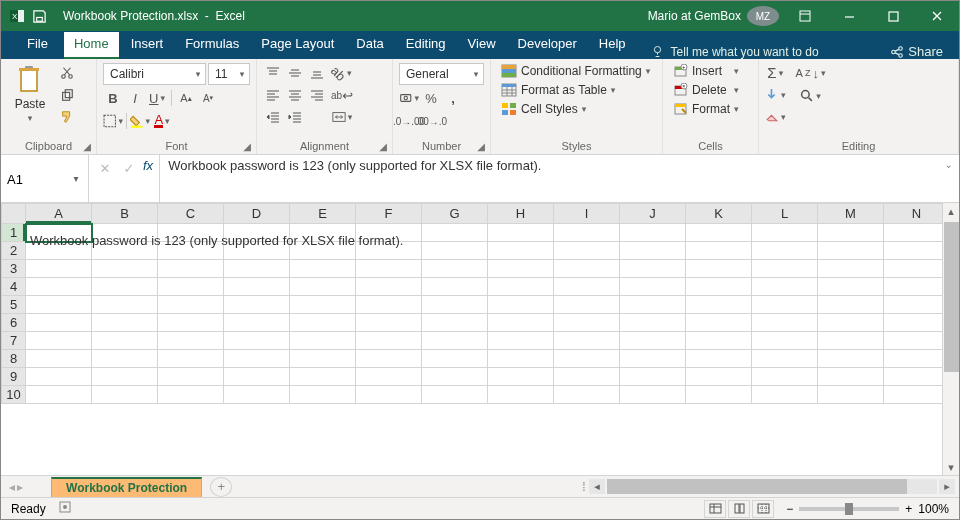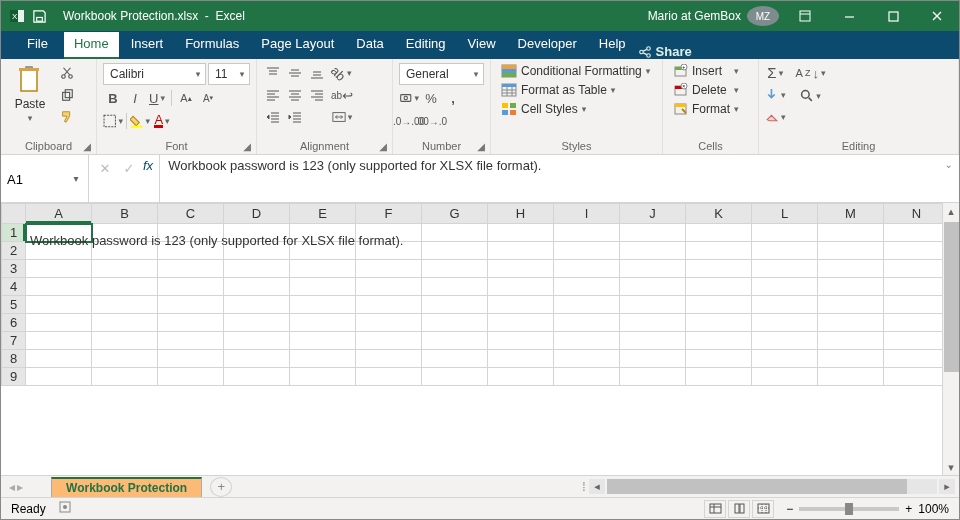--- a/index.html
+++ b/index.html
@@ -17,21 +17,21 @@
 .win-controls div { width: 44px; display: flex; align-items: center; justify-content: center; cursor: default; color: #fff; }
 .win-controls svg { stroke: #fff; }
 
 
 .menu-bar { height: 28px; background: #0c4a6e; color: #fff; display: flex; align-items: flex-end; font-size: 13px; padding: 0 16px; gap: 2px; }
 .menu-bar .tab { padding: 4px 10px 6px; cursor: default; border-bottom: 2px solid transparent; }
 .menu-bar .tab.active { background: #fff; color: #217346; border-bottom: 2px solid #217346; }
 .menu-bar .tab.file { margin-right: 4px; }
 .menu-bar .tell-me { display: flex; align-items: center; gap: 6px; color: #e0f0e8; flex: 1; padding-left: 12px; font-size: 12px; }
 .menu-bar .tell-me svg { width: 15px; height: 15px; }
-.menu-bar .share { color: #e0f0e8; display: flex; align-items: center; gap: 4px; font-weight: bold; }
+.menu-bar .share { color: #e0f0e8; display: flex; align-items: center; gap: 4px; }
 
 
 .ribbon { height: 96px; background: #f3f2f1; border-bottom: 1px solid #d4d4d4; display: flex; font-size: 12px; }
 .ribbon-group { display: flex; flex-direction: column; position: relative; border-right: 1px solid #e1e1e1; }
 .group-body { flex: 1; display: flex; padding: 4px 6px 0; align-items: flex-start; gap: 4px; }
 .group-label { text-align: center; font-size: 11px; color: #666; padding: 2px 0; position: relative; }
 .group-label .dialog-launcher { position: absolute; right: 4px; bottom: 3px; width: 10px; height: 10px; font-size: 10px; color: #777; }
 .vcol { display: flex; flex-direction: column; gap: 2px; align-items: center; }
 .vcol.big { width: 46px; justify-content: flex-start; }
 .vcol.big .big-icon { width: 28px; height: 30px; margin-top: 2px; display: flex; align-items: center; justify-content: center; }
@@ -157,20 +157,27 @@
     <div class="tab file">File</div>
     <div class="tab active">Home</div>
     <div class="tab">Insert</div>
     <div class="tab">Formulas</div>
     <div class="tab">Page Layout</div>
     <div class="tab">Data</div>
     <div class="tab">Editing</div>
     <div class="tab">View</div>
     <div class="tab">Developer</div>
     <div class="tab">Help</div>
+    <div class="tell-me">
+      <svg viewBox="0 0 24 24" fill="none" stroke="#e0f0e8" stroke-width="1.5">
+          <circle cx="12" cy="9" r="5"></circle>
+          <path d="M12 14v3M9 20h6"></path>
+        </svg>
+      <span>Tell me what you want to do</span>
+    </div>
     <div class="share">
       <svg width="14" height="14" viewBox="0 0 16 16" fill="none" stroke="#e0f0e8" stroke-width="1.3">
           <circle cx="4" cy="8" r="2"></circle>
           <circle cx="12" cy="4" r="2"></circle>
           <circle cx="12" cy="12" r="2"></circle>
           <path d="M6 7l4-2M6 9l4 2"></path>
         </svg>
       <span>Share</span>
     </div>
   </div>
@@ -674,20 +681,37 @@
             <td></td>
             <td></td>
             <td></td>
             <td></td>
             <td></td>
             <td></td>
             <td></td>
             <td></td>
             <td></td>
           </tr>
+        <tr>
+            <td class="rowhdr">10</td>
+            <td></td>
+            <td></td>
+            <td></td>
+            <td></td>
+            <td></td>
+            <td></td>
+            <td></td>
+            <td></td>
+            <td></td>
+            <td></td>
+            <td></td>
+            <td></td>
+            <td></td>
+            <td></td>
+          </tr>
       </tbody>
     </table>
     <div class="vscroll">
       <div class="arrow">▴</div>
       <div class="thumb"></div>
       <div style="flex:1"></div>
       <div class="arrow">▾</div>
     </div>
 
     <div class="dialog-overlay">

